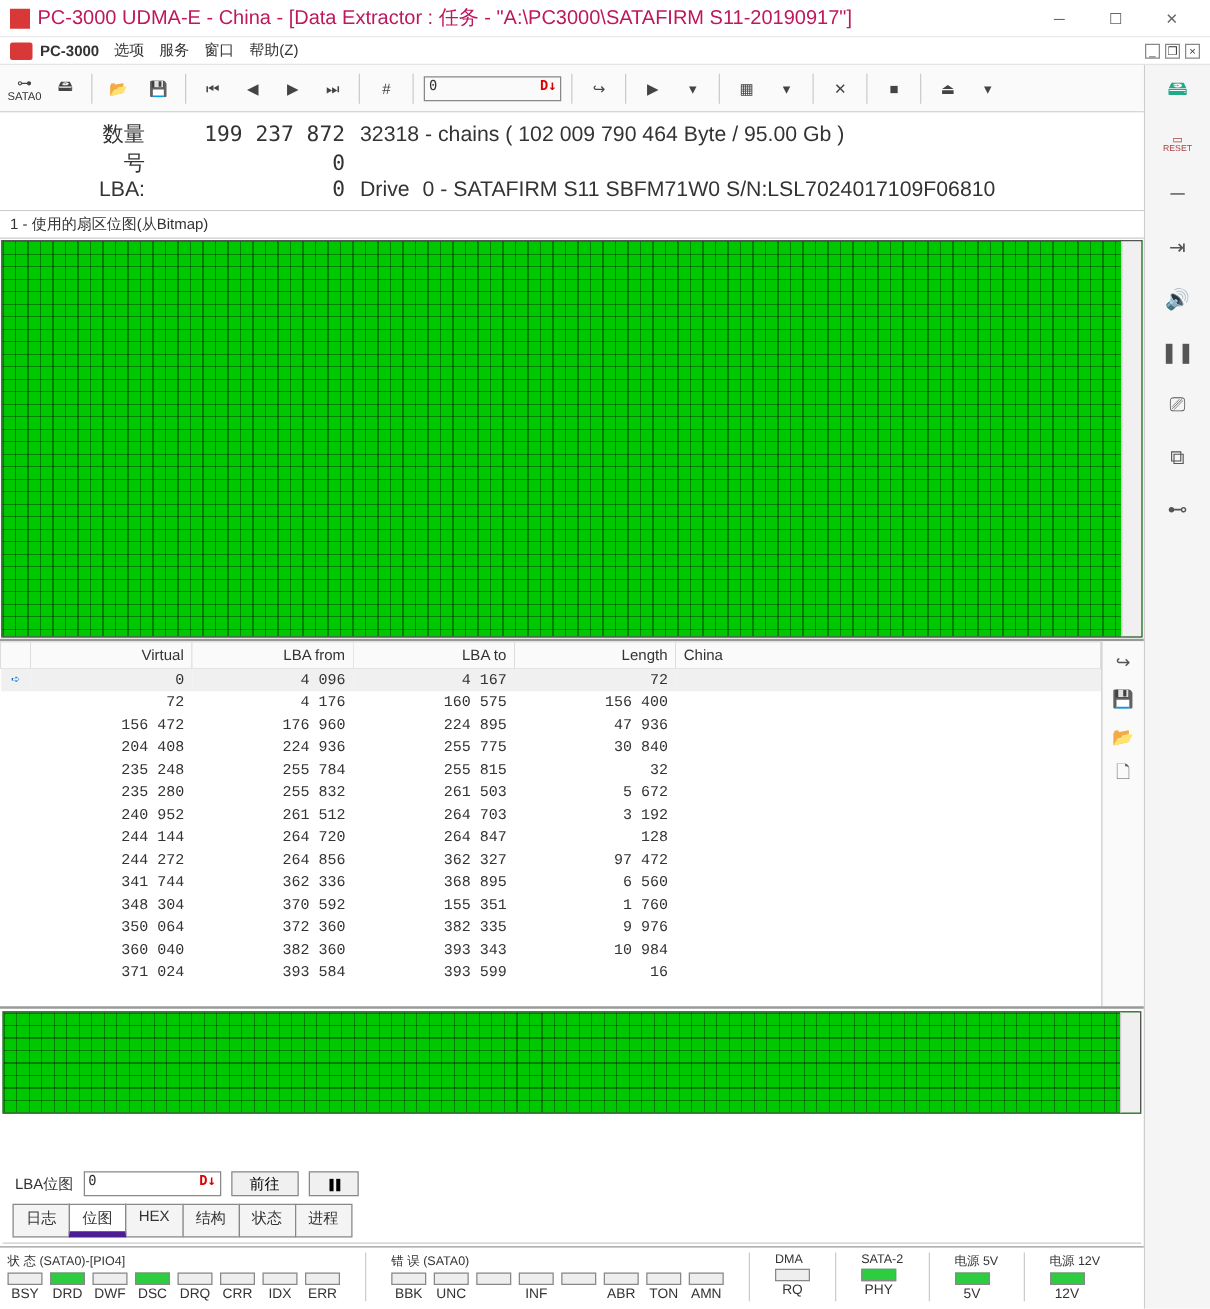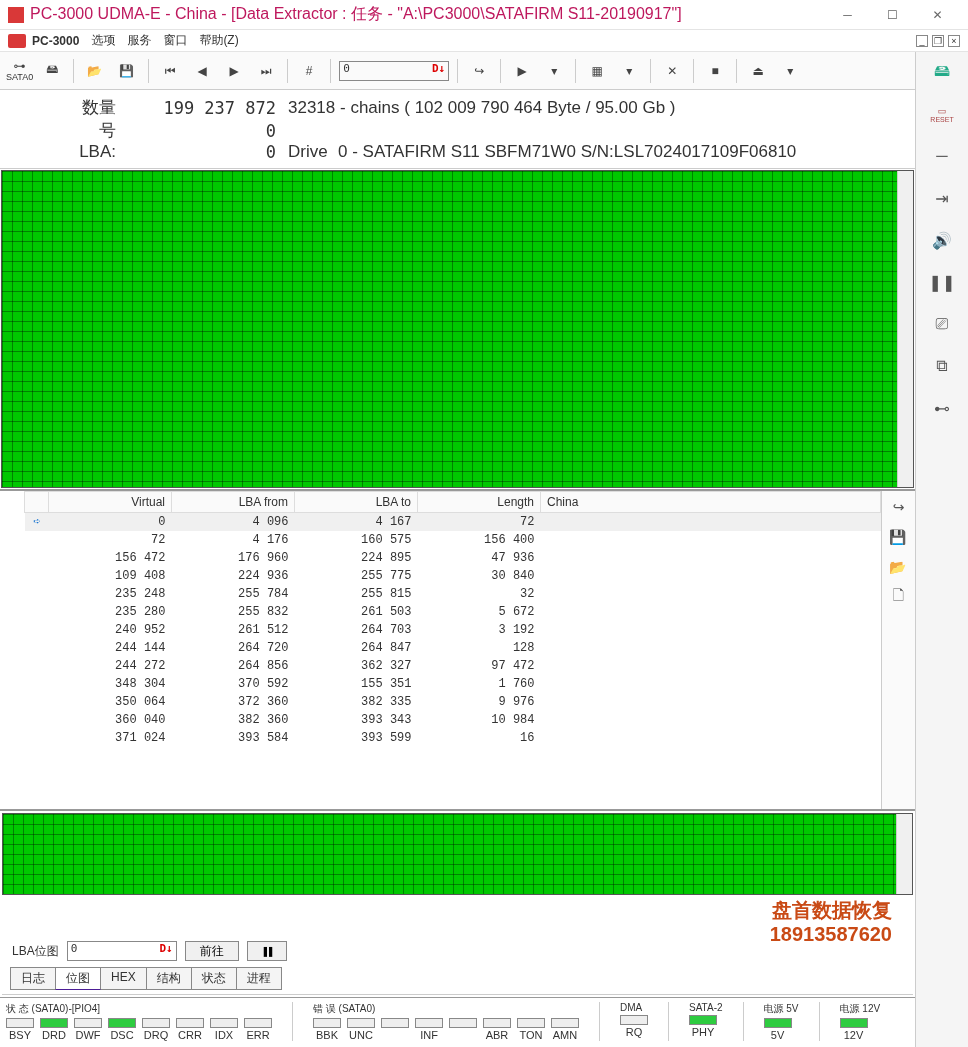--- a/index.html
+++ b/index.html
@@ -37,21 +37,21 @@
 .info-extra { color: #333; }
 
 .section-title { padding: 2px 8px; font-size: 12px; border-bottom: 1px solid #ccc; background: #fff; }
 
 .bitmap { height: 318px; background: #00c800; border: 1px solid #555; margin: 1px; background-image:
   repeating-linear-gradient(to right, rgba(0,0,0,0.35) 0 1px, transparent 1px 10px),
   repeating-linear-gradient(to bottom, rgba(0,0,0,0.35) 0 1px, transparent 1px 10px);
   position: relative; }
 .bitmap .scroll { position: absolute; right: 0; top: 0; bottom: 0; width: 16px; background: #f0f0f0; border-left: 1px solid #ccc; }
 
-.table-wrap { flex: 1; display: flex; border-top: 2px solid #999; overflow: hidden; padding-left: 24px; }
+.table-wrap { flex: 1; display: flex; border-top: 2px solid #999; overflow: hidden; }
 .table-inner { flex: 1; overflow: auto; }
 .table-side { width: 34px; background: #fafafa; border-left: 1px solid #ccc; display: flex; flex-direction: column; align-items: center; gap: 10px; padding-top: 6px; }
 .table-side .sicn { width: 22px; height: 20px; cursor: pointer; color: #555; font-size: 14px; display:flex;align-items:center;justify-content:center; }
 
 table { width: 100%; border-collapse: collapse; font-family: "Courier New", monospace; font-size: 12px; }
 thead th { background: #fafafa; border: 1px solid #ddd; padding: 3px 6px; font-weight: normal; font-family: "Microsoft YaHei", sans-serif; text-align: right; position: sticky; top: 0; }
 thead th:last-child { text-align: left; }
 tbody td { padding: 1px 6px; text-align: right; border-bottom: 1px solid transparent; height: 18px; }
 tbody tr:first-child { background: #f0f0f0; }
 tbody td.rowicon { width: 24px; text-align: center; padding: 0; }
@@ -66,21 +66,21 @@
 .watermark { position: absolute; right: 20px; bottom: -52px; color: #c94a15; font-size: 20px; font-weight: bold; text-align: right; line-height: 1.2; z-index: 5; }
 .watermark .wl2 { color: #c94a15; }
 
 .nav-row { display: flex; align-items: center; gap: 8px; padding: 6px 10px; }
 .nav-row label { font-size: 12px; }
 .nav-row button { height: 20px; padding: 0 14px; border: 1px solid #888; background: #f0f0f0; cursor: pointer; font-size: 12px; }
 .nav-row .pause { font-family: monospace; letter-spacing: -2px; }
 
 .tabs-row { display: flex; gap: 0; padding: 0 8px 4px; border-bottom: 1px solid #ccc; }
 .tab { padding: 2px 10px; border: 1px solid #888; background: #f4f4f4; cursor: pointer; font-size: 12px; margin-right: -1px; }
-.tab.active { background: #fff; border-bottom: 1px solid #4c1d95; position: relative; z-index: 1; }
+.tab.active { background: #fff; border-bottom: 5px solid #4c1d95; position: relative; z-index: 1; }
 
 .status-bar { border-top: 1px solid #999; padding: 4px 6px 6px; background: #fff; }
 .status-groups { display: flex; gap: 20px; align-items: flex-start; }
 .sgroup-title { font-size: 10px; color: #333; margin-bottom: 2px; }
 .leds { display: flex; gap: 6px; }
 .led { display: flex; flex-direction: column; align-items: center; text-align: right; }
 .led .box { width: 28px; height: 10px; border: 1px solid #888; margin-bottom: 1px; }
 .led .box.on-green { background: #2ecc40; }
 .led .box.off { background: #eee; }
 .led .lbl { font-size: 11px; color: #333; }
@@ -161,20 +161,21 @@
     <span class="info-val">0</span>
   </div>
   <div class="info-row">
     <span class="info-label">LBA:</span>
     <span class="info-val">0</span>
     <span style="width:50px;text-align:right;padding-right:12px">Drive</span>
     <span class="info-extra">0 - SATAFIRM   S11 SBFM71W0 S/N:LSL7024017109F06810</span>
   </div>
 </div>
 
+<div class="section-title">1 - 使用的扇区位图(从Bitmap)</div>
 
 <div class="bitmap">
   <div class="scroll"></div>
 </div>
 
 <div class="table-wrap">
   <div class="table-inner">
     <table>
       <thead>
         <tr>
@@ -206,21 +207,21 @@
               <tr>
                 <td class="rowicon"></td>
   <td>156 472</td>
   <td>176 960</td>
   <td>224 895</td>
   <td>47 936</td>
   <td></td>
               </tr>
               <tr>
                 <td class="rowicon"></td>
-  <td>109 408</td>
+  <td>204 408</td>
   <td>224 936</td>
   <td>255 775</td>
   <td>30 840</td>
   <td></td>
               </tr>
               <tr>
                 <td class="rowicon"></td>
   <td>235 248</td>
   <td>255 784</td>
   <td>255 815</td>
@@ -250,20 +251,28 @@
   <td>264 847</td>
   <td>128</td>
   <td></td>
               </tr>
               <tr>
                 <td class="rowicon"></td>
   <td>244 272</td>
   <td>264 856</td>
   <td>362 327</td>
   <td>97 472</td>
+  <td></td>
+              </tr>
+              <tr>
+                <td class="rowicon"></td>
+  <td>341 744</td>
+  <td>362 336</td>
+  <td>368 895</td>
+  <td>6 560</td>
   <td></td>
               </tr>
               <tr>
                 <td class="rowicon"></td>
   <td>348 304</td>
   <td>370 592</td>
   <td>155 351</td>
   <td>1 760</td>
   <td></td>
               </tr>
@@ -298,24 +307,20 @@
     <div class="sicn">↪</div>
     <div class="sicn">💾</div>
     <div class="sicn">📂</div>
     <div class="sicn">🗋</div>
   </div>
 </div>
 
 <div class="bottom-pane">
   <div class="bitmap2">
     <div class="scroll"></div>
-    <div class="watermark">
-      <div>盘首数据恢复</div>
-      <div class="wl2">18913587620</div>
-    </div>
   </div>
   <div style="height:40px"></div>
   <div class="nav-row">
     <label>LBA位图</label>
     <div class="lba-input"><span>0</span><span class="redarrow">D↓</span></div>
     <button>前往</button>
     <button class="pause">❚❚</button>
   </div>
   <div class="tabs-row">
     <div class="tab">日志</div>

